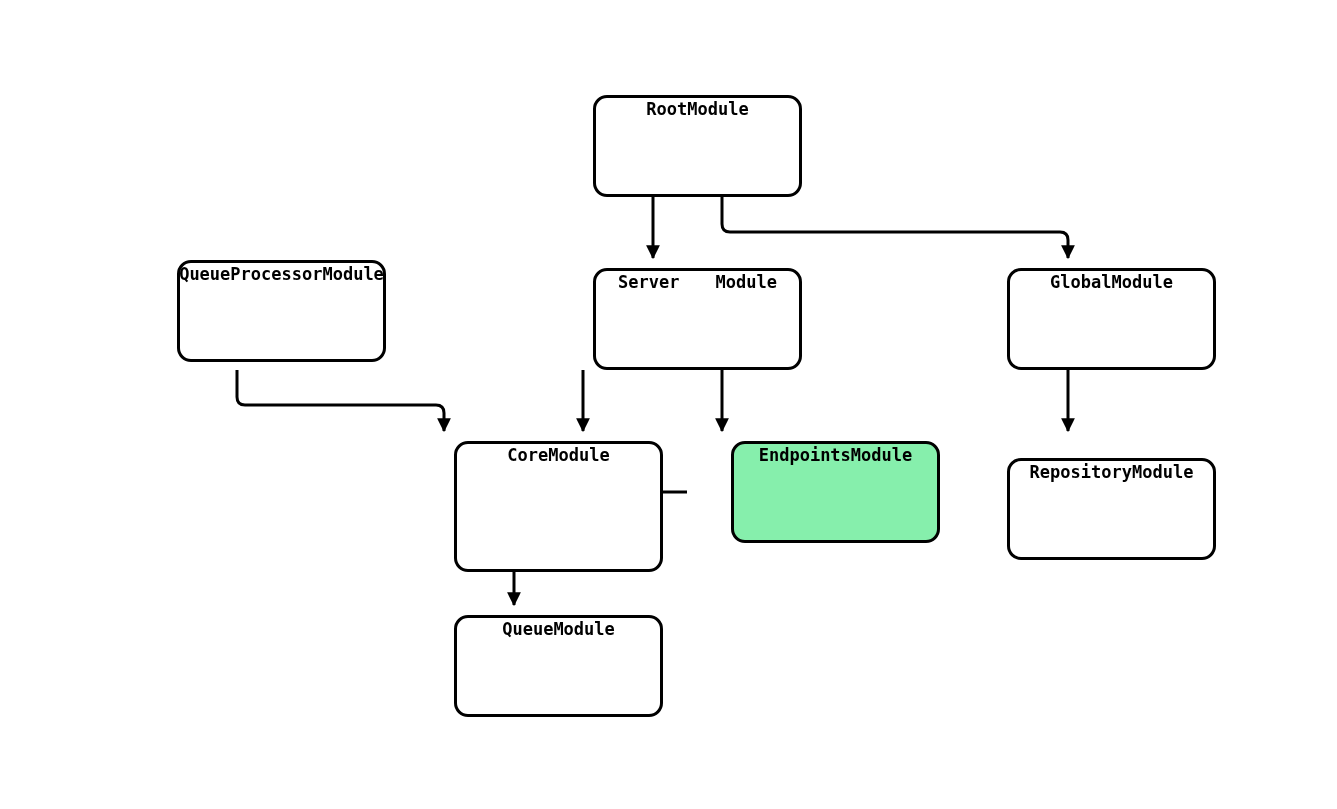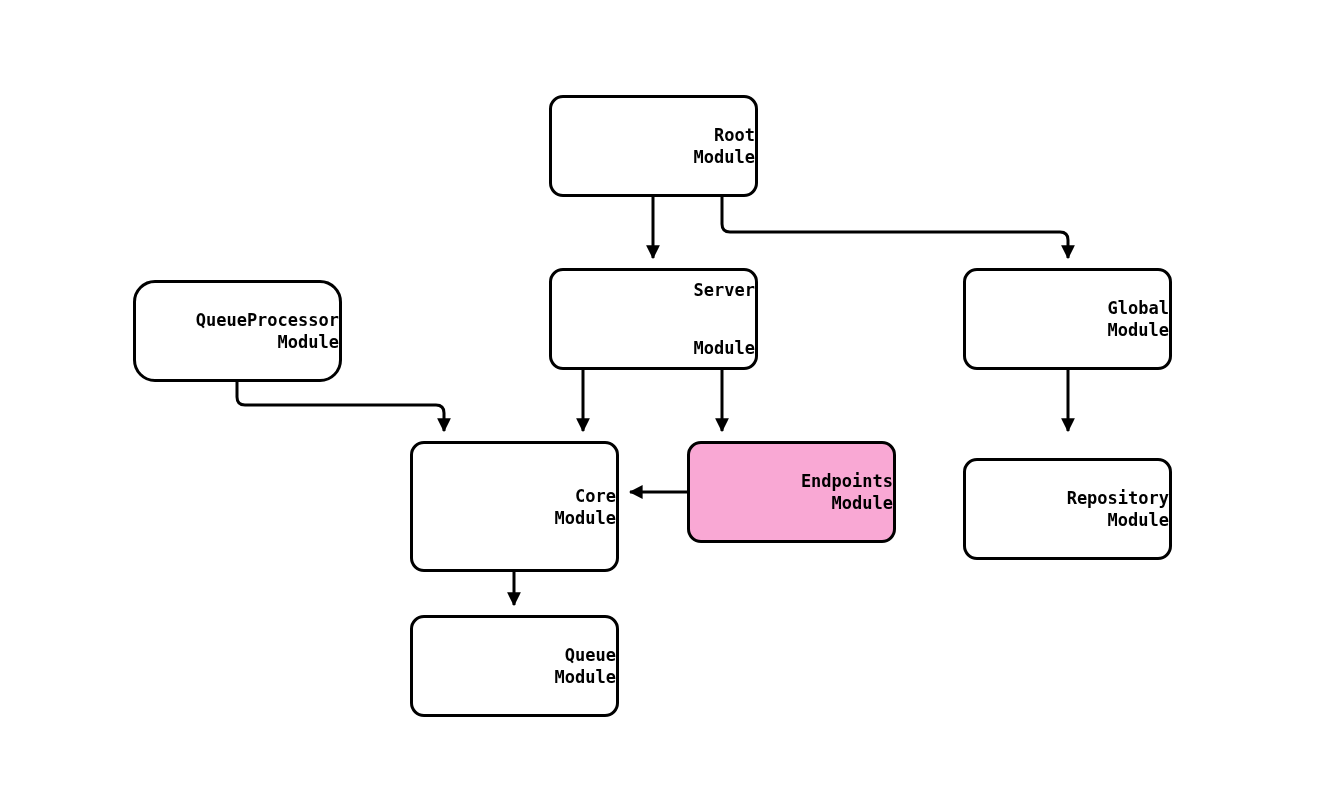--- a/index.html
+++ b/index.html
@@ -27,24 +27,25 @@
     width: 1337px;
     height: 809px;
   }
   .node-box {
     position: absolute;
     box-sizing: border-box;
     background: #ffffff;
     border: 3px solid #000000;
     border-radius: 14px;
     display: flex;
-    flex-direction: column;
-    align-items: flex-end;
+    flex-direction: row;
+    align-items: flex-start;
     justify-content: center;
     z-index: 2;
+    margin-left: 44px;
   }
   .node-label {
     font-family: "DejaVu Sans Mono", "Liberation Mono", monospace;
     font-size: 17px;
     font-weight: 700;
     line-height: 22px;
     color: #000000;
     text-align: center;
     white-space: nowrap;
     letter-spacing: 0px;
@@ -74,41 +75,41 @@
         <path d="M 1068 370 L 1068 431" marker-end="url(#arrow-head)"></path>
         <path d="M 514 543 L 514 605" marker-end="url(#arrow-head)"></path>
       </g>
   </svg>
 
   <div class="node-box" style="left: 549px; top: 95px; width: 209px; height: 102px; border-width: 3px; border-color: rgb(0, 0, 0); border-radius: 14px; background: rgb(255, 255, 255);">
     <div class="node-label">Root</div>
     <div class="node-label">Module</div>
   </div>
 
-  <div class="node-box" style="left: 133px; top: 280px; width: 209px; height: 102px; border-width: 3px; border-color: rgb(0, 0, 0); border-radius: 22px; background: rgb(255, 255, 255);">
+  <div class="node-box" style="left: 133px; top: 260px; width: 209px; height: 102px; border-width: 3px; border-color: rgb(0, 0, 0); border-radius: 14px; background: rgb(255, 255, 255);">
     <div class="node-label">QueueProcessor</div>
     <div class="node-label">Module</div>
   </div>
 
   <div class="node-box" style="left: 549px; top: 268px; width: 209px; height: 102px; border-width: 3px; border-color: rgb(0, 0, 0); border-radius: 14px; background: rgb(255, 255, 255); gap: 36px;">
     <div class="node-label">Server</div>
     <div class="node-label">Module</div>
   </div>
 
   <div class="node-box" style="left: 963px; top: 268px; width: 209px; height: 102px; border-width: 3px; border-color: rgb(0, 0, 0); border-radius: 14px; background: rgb(255, 255, 255);">
     <div class="node-label">Global</div>
     <div class="node-label">Module</div>
   </div>
 
   <div class="node-box" style="left: 410px; top: 441px; width: 209px; height: 131px; border-width: 3px; border-color: rgb(0, 0, 0); border-radius: 14px; background: rgb(255, 255, 255);">
     <div class="node-label">Core</div>
     <div class="node-label">Module</div>
   </div>
 
-  <div class="node-box" style="left: 687px; top: 441px; width: 209px; height: 102px; border-width: 3px; border-color: rgb(0, 0, 0); border-radius: 14px; background: #f9a8d4;">
+  <div class="node-box" style="left: 687px; top: 441px; width: 209px; height: 102px; border-width: 3px; border-color: rgb(0, 0, 0); border-radius: 14px; background: #86efac;">
     <div class="node-label">Endpoints</div>
     <div class="node-label">Module</div>
   </div>
 
   <div class="node-box" style="left: 963px; top: 458px; width: 209px; height: 102px; border-width: 3px; border-color: rgb(0, 0, 0); border-radius: 14px; background: rgb(255, 255, 255);">
     <div class="node-label">Repository</div>
     <div class="node-label">Module</div>
   </div>
 
   <div class="node-box" style="left: 410px; top: 615px; width: 209px; height: 102px; border-width: 3px; border-color: rgb(0, 0, 0); border-radius: 14px; background: rgb(255, 255, 255);">

